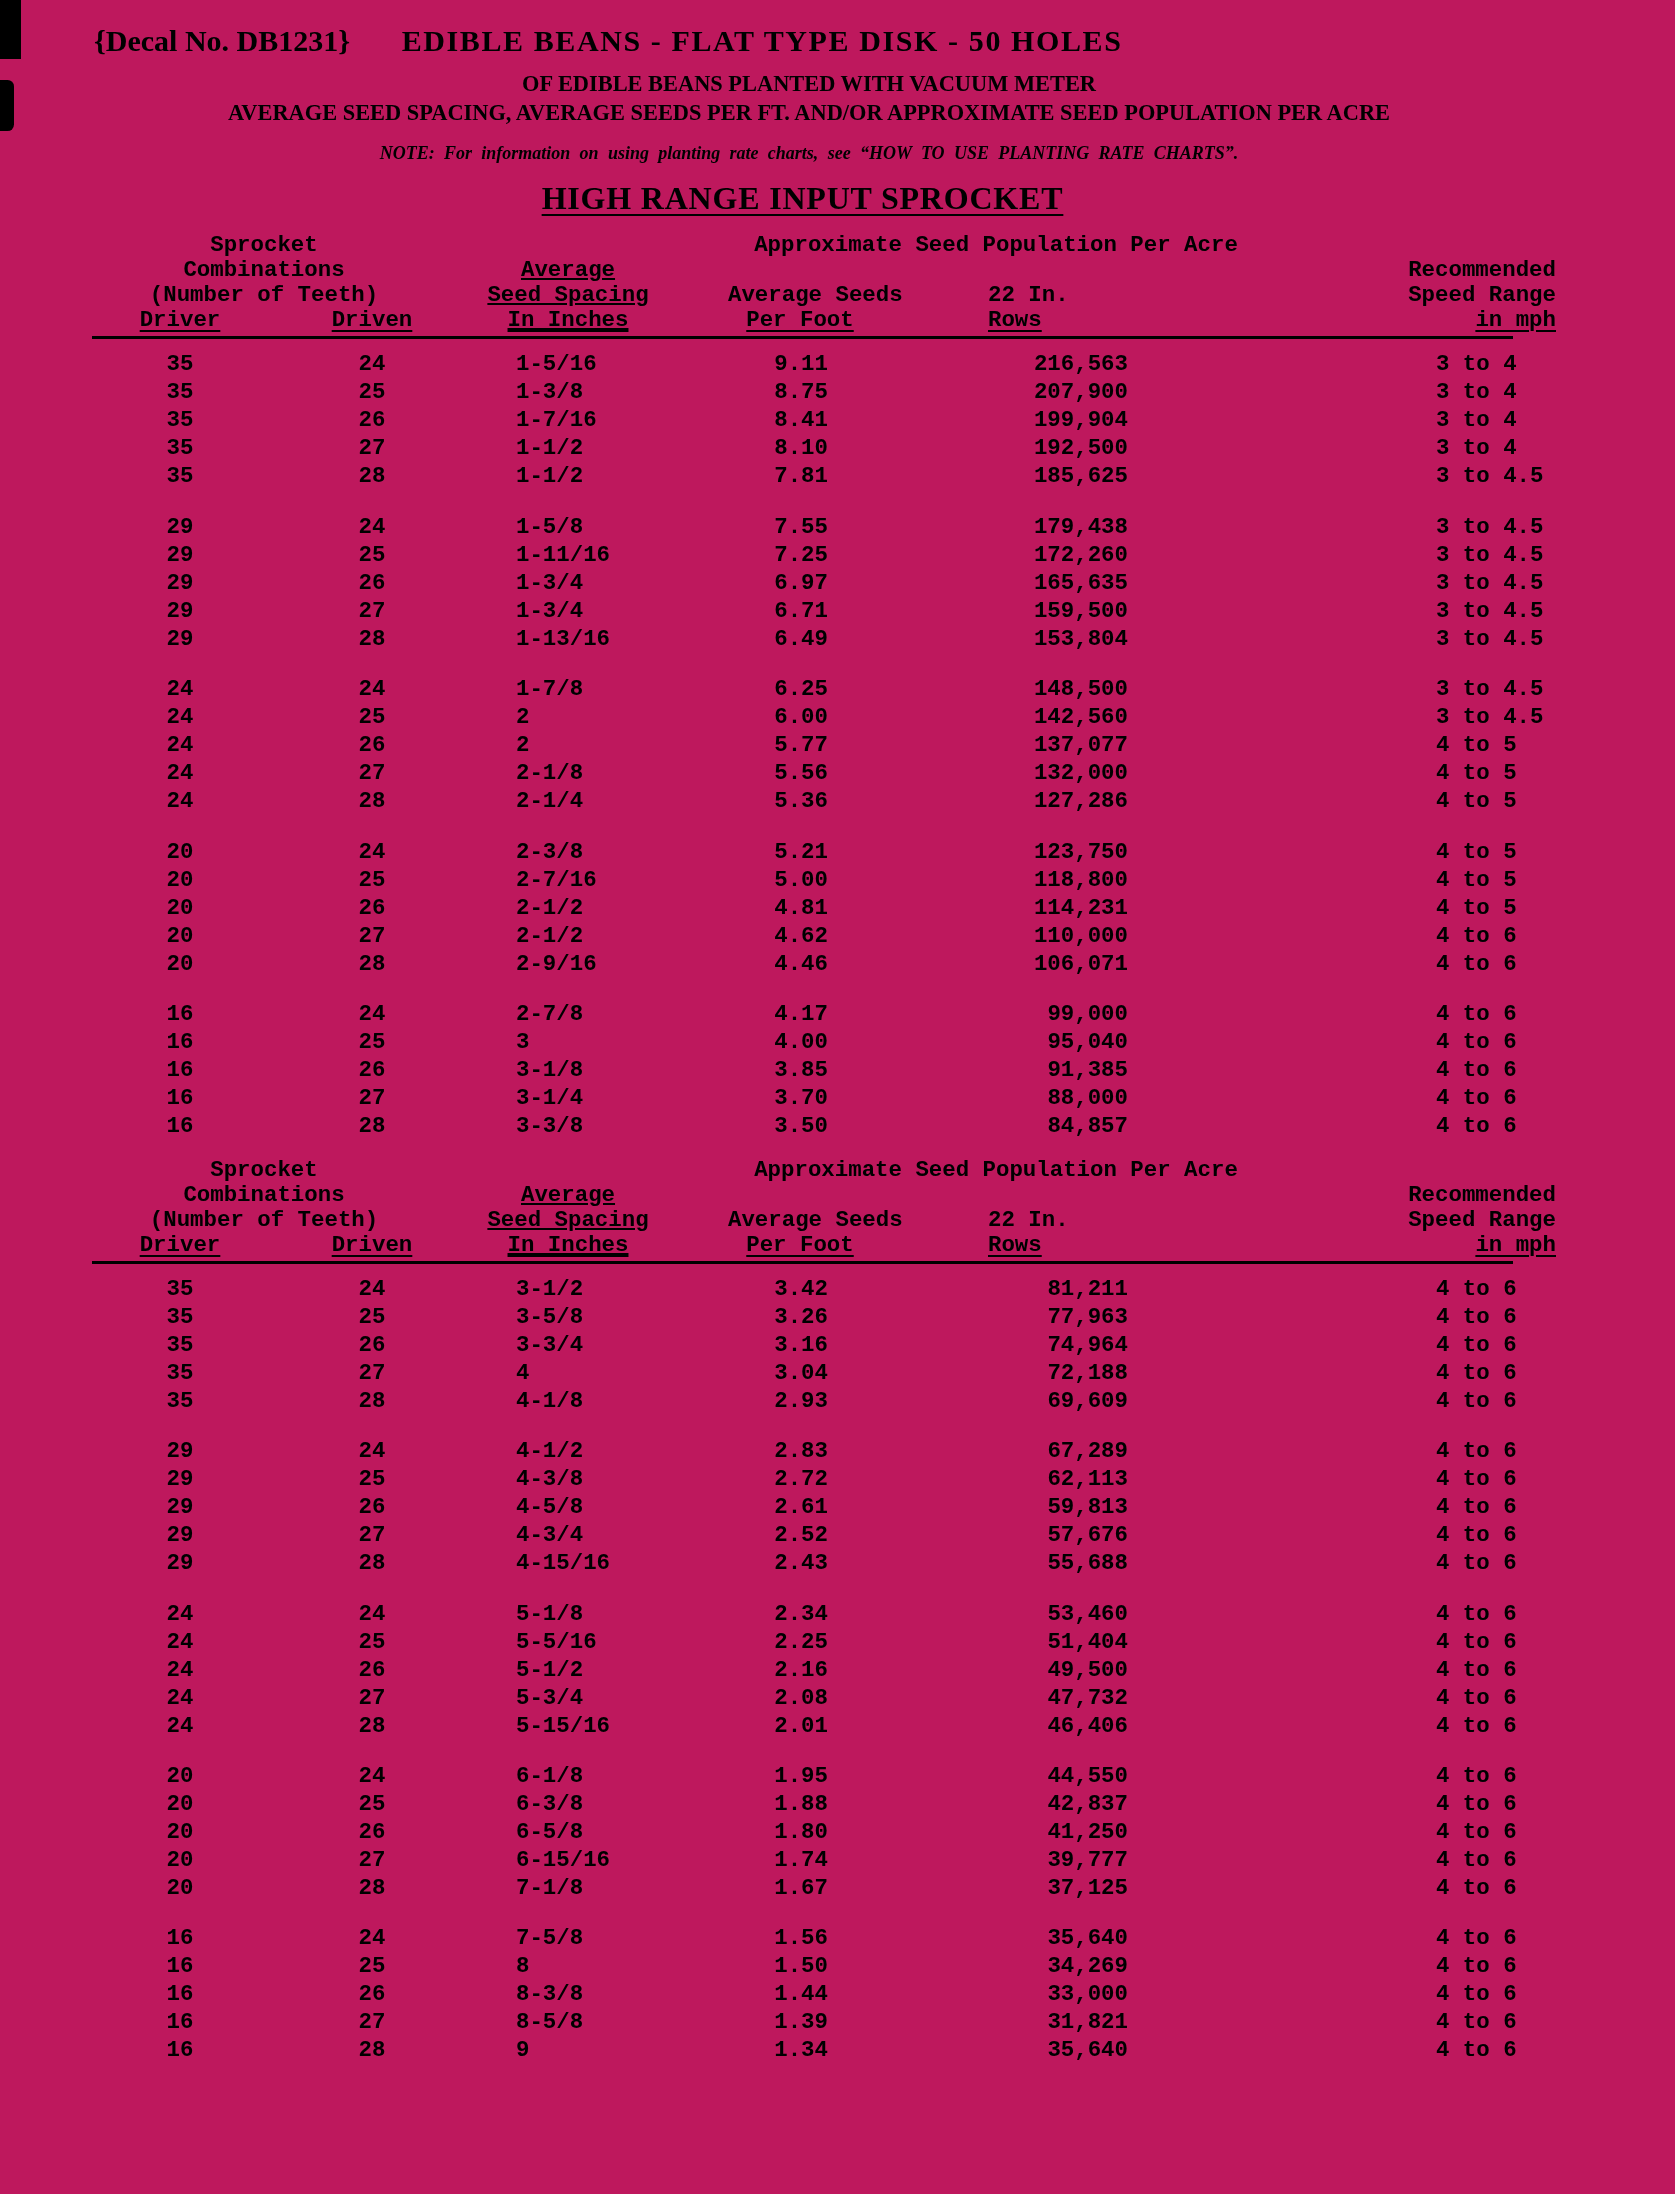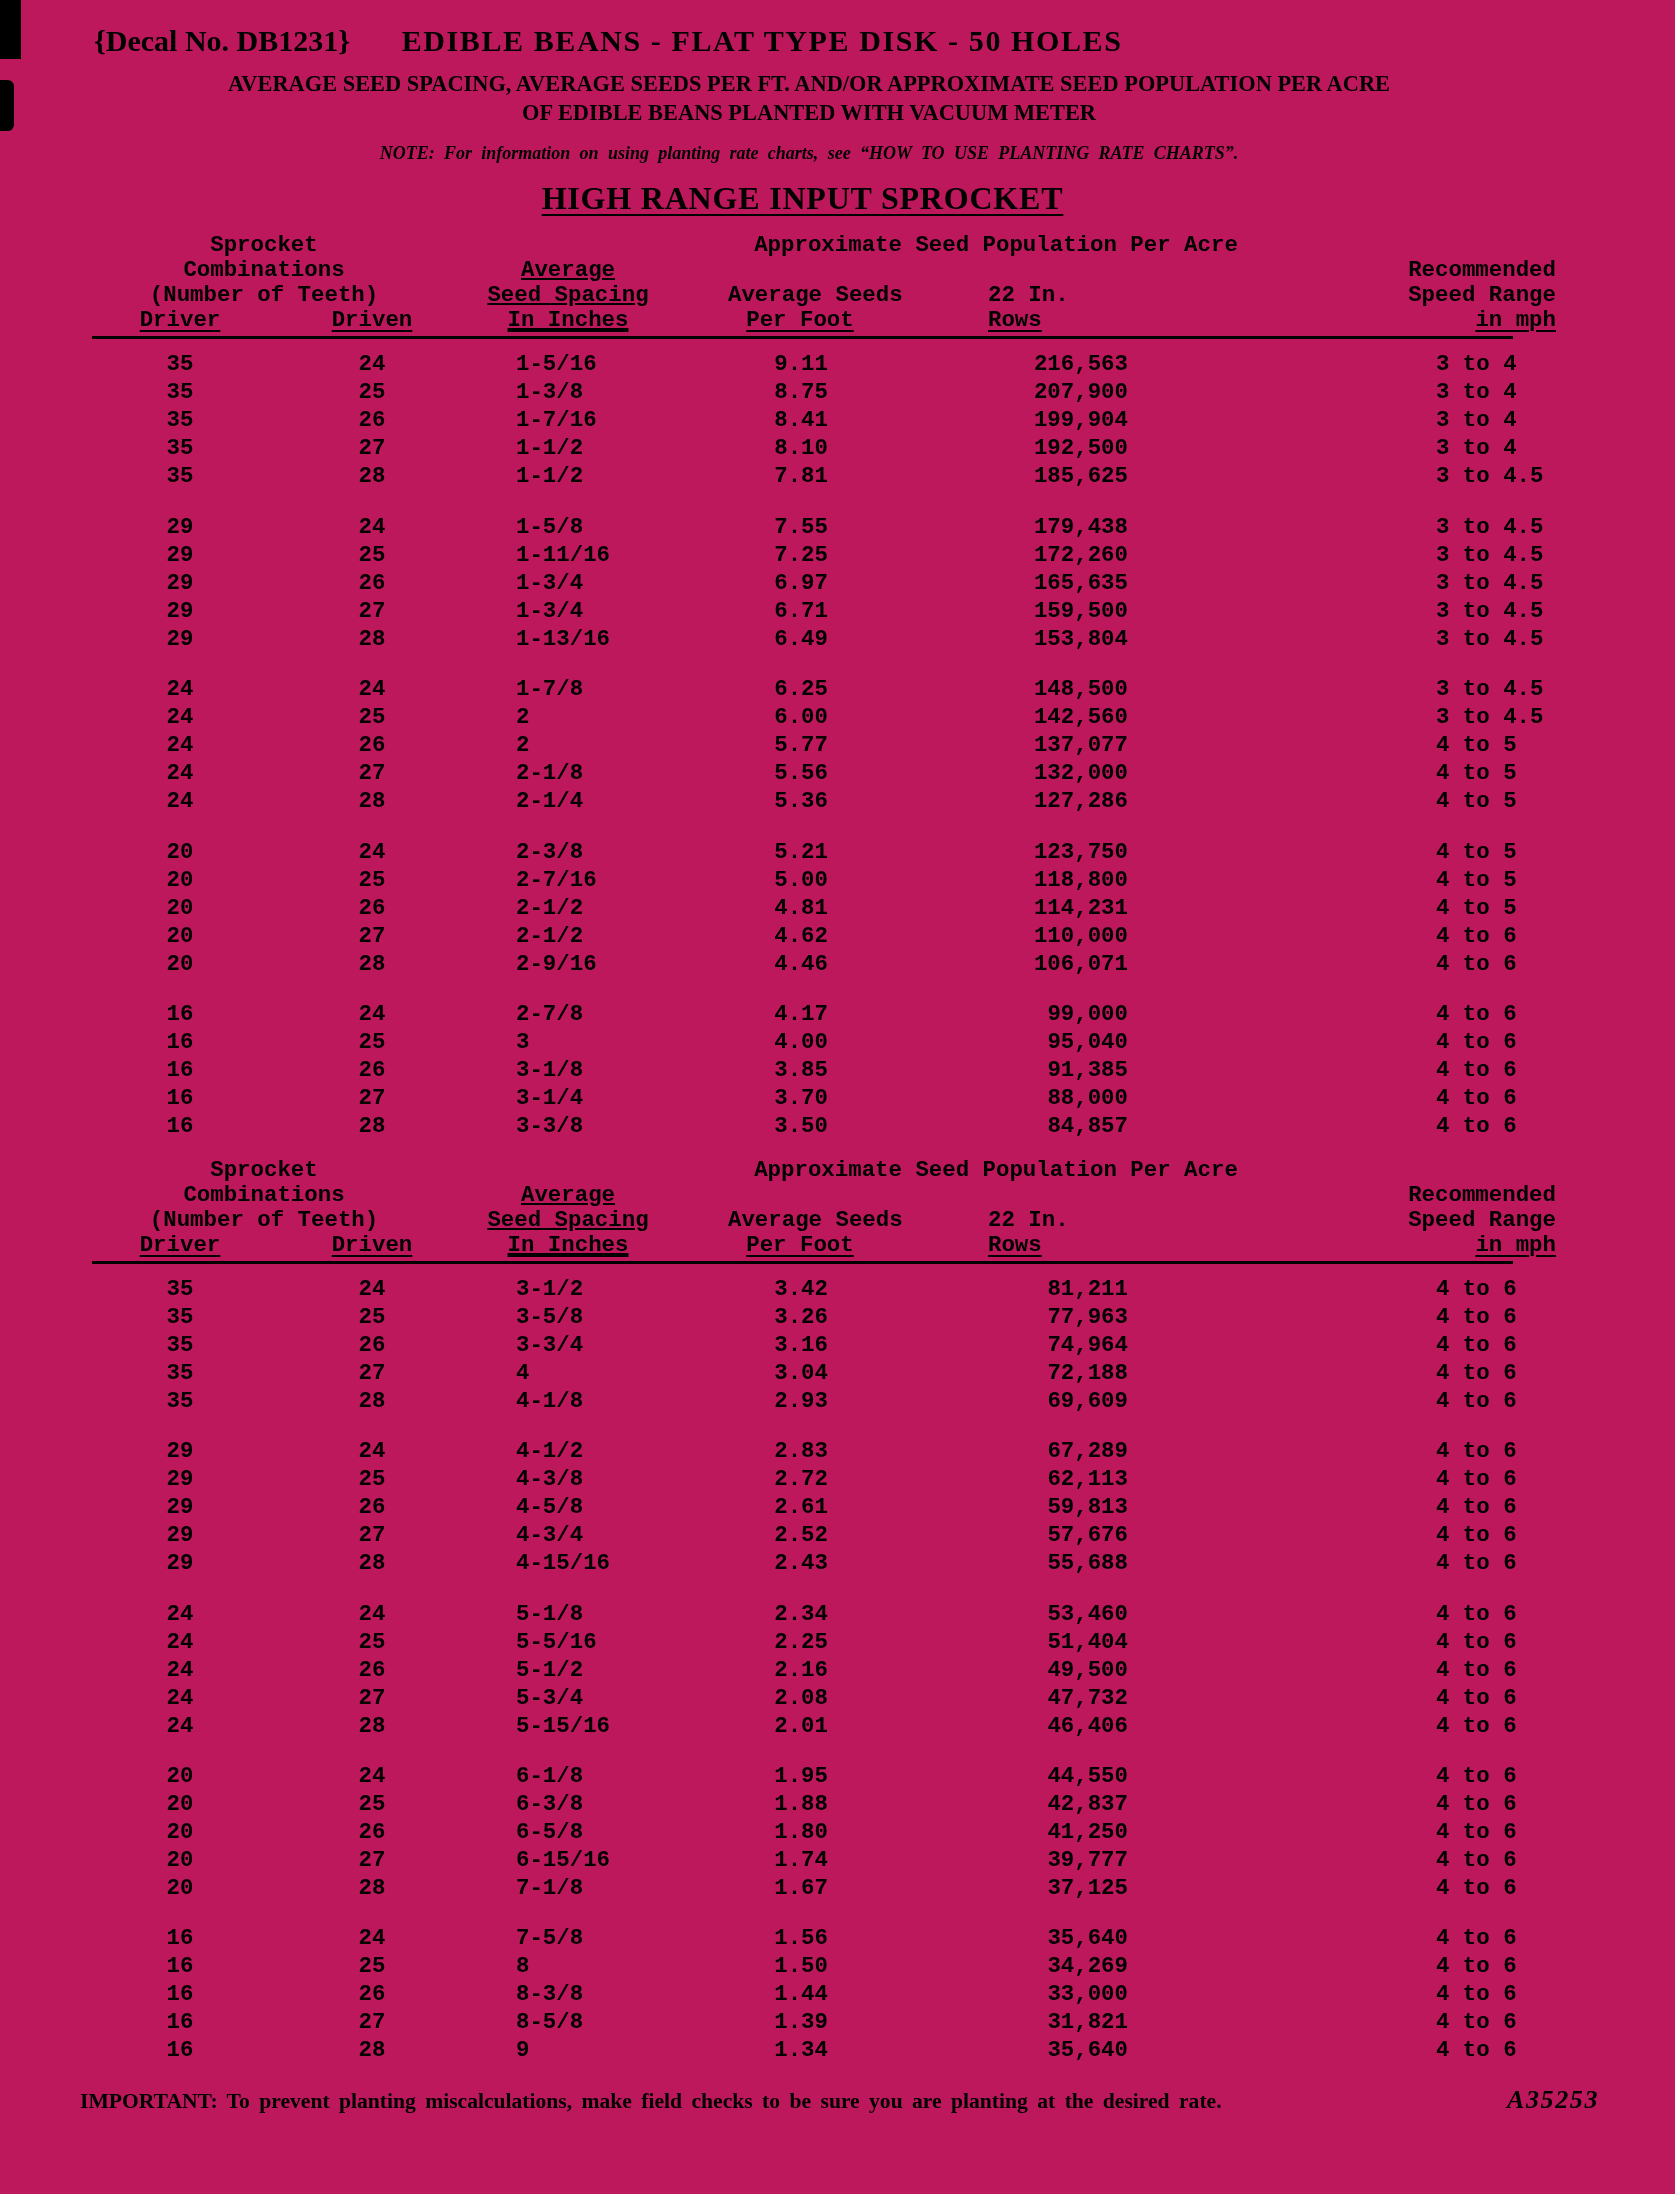--- a/index.html
+++ b/index.html
@@ -62,22 +62,22 @@
 <div class="page">
   <div class="scan-mark mark1"></div>
   <div class="scan-mark mark2"></div>
 
   <div class="title-row">
     <span class="decal">{Decal No. DB1231}</span>
     <span class="doc-title">EDIBLE BEANS - FLAT TYPE DISK - 50 HOLES</span>
   </div>
 
   <div class="subtitle-block">
+    <div>OF EDIBLE BEANS PLANTED WITH VACUUM METER</div>
     <div>AVERAGE SEED SPACING, AVERAGE SEEDS PER FT. AND/OR APPROXIMATE SEED POPULATION PER ACRE</div>
-    <div>OF EDIBLE BEANS PLANTED WITH VACUUM METER</div>
   </div>
 
   <div class="note">NOTE: For information on using planting rate charts, see “HOW TO USE PLANTING RATE CHARTS”.</div>
 
   <div>
       <div class="section">
         <div class="section-title"><span class="u-title">HIGH RANGE INPUT SPROCKET</span></div>
         <div class="table">
           <div class="thead">
             <div class="trow">
@@ -556,21 +556,14 @@
                 <div class="c4">1.34</div>
                 <div class="c5">35,640</div>
                 <div class="c6">4 to 6</div>
               </div>
             </div>
           </div>
         </div>
       </div>
     </div>
 
-  <div class="footer">
-    <div>
-      <span>IMPORTANT:</span>
-      <span>To prevent planting miscalculations, make field checks to be sure you are planting at the desired rate.</span>
-    </div>
-    <span class="footer-code">A35253</span>
-  </div>
 </div>
 
 
 </body></html>

